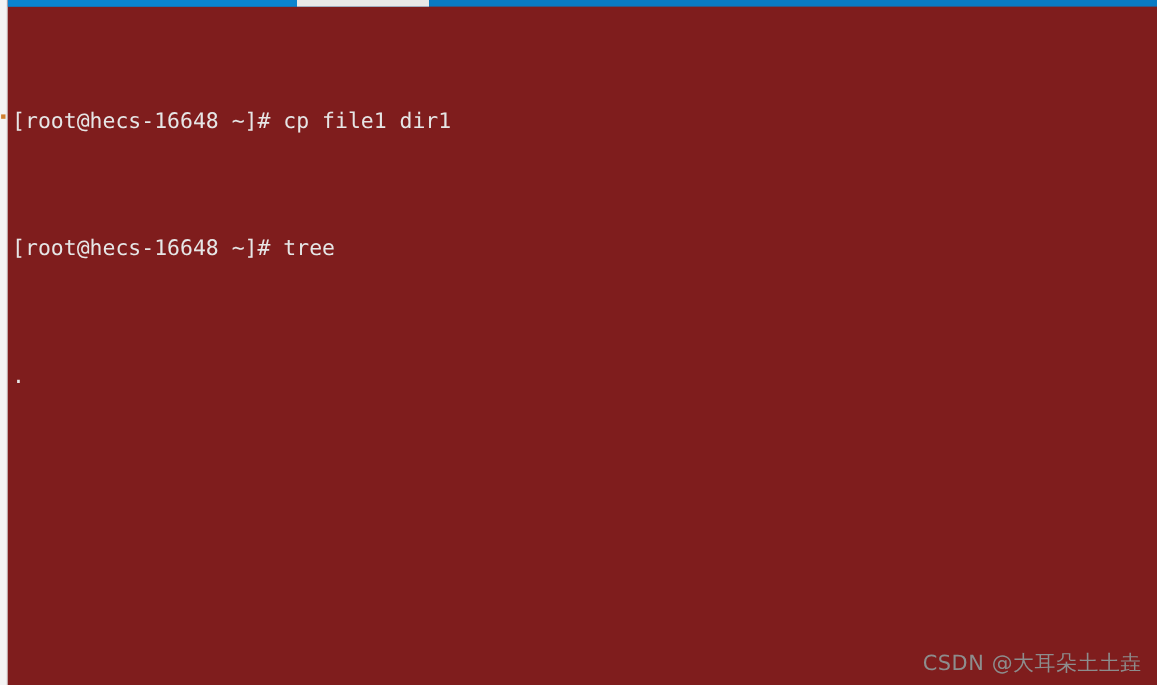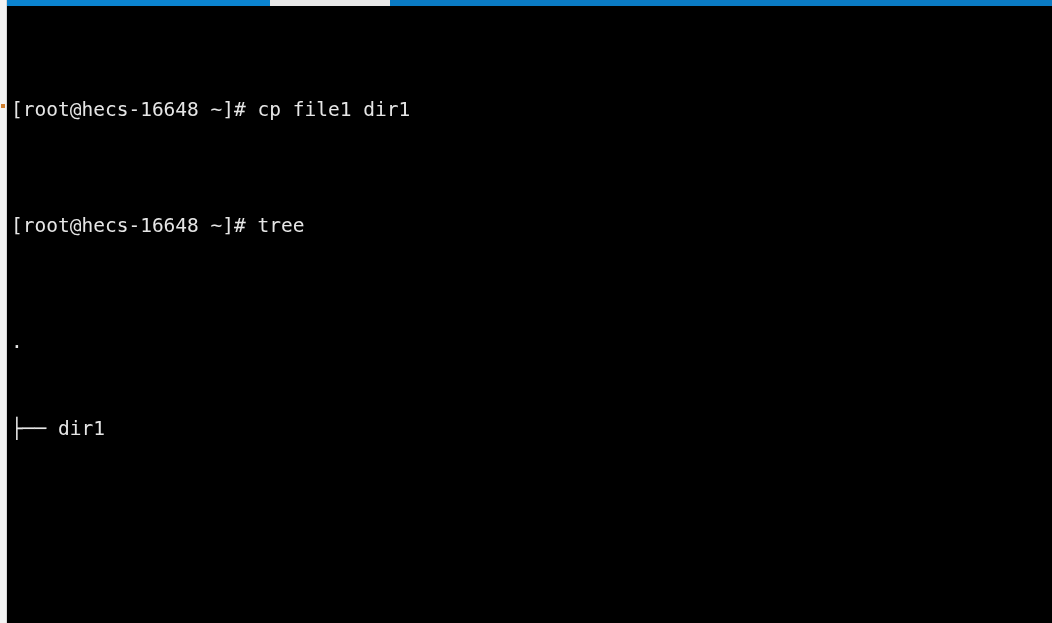--- a/index.html
+++ b/index.html
@@ -37,21 +37,21 @@
     height: 4px;
     background: #d08030;
   }
   
   .terminal {
     position: absolute;
     left: 7px;
     top: 0;
     width: 1045px;
     height: 623px;
-    background: #000000;
+    background: #7f1d1d;
     overflow: hidden;
   }
   
   .topbar {
     position: absolute;
     left: 0;
     top: 0;
     width: 1045px;
     height: 6px;
     background: #0a7bc4;
@@ -134,28 +134,28 @@
       <div class="topbar-rest"></div>
     </div>
 
     <div class="console">
 
       <div class="line prompt-line"><span>[root@hecs-16648 ~]#</span><span> cp file1 dir1</span></div>
 
       <div class="line prompt-line"><span>[root@hecs-16648 ~]#</span><span> tree</span></div>
 
       <div class="line tree-line">.</div>
-      <div class="line tree-line">├── dir1</div>
       
       
       
 
       
 
       
 
       
 
     </div>
 
+    <div class="watermark">CSDN @大耳朵土土垚</div>
 
   </div>
 </div>
 
 </body></html>

